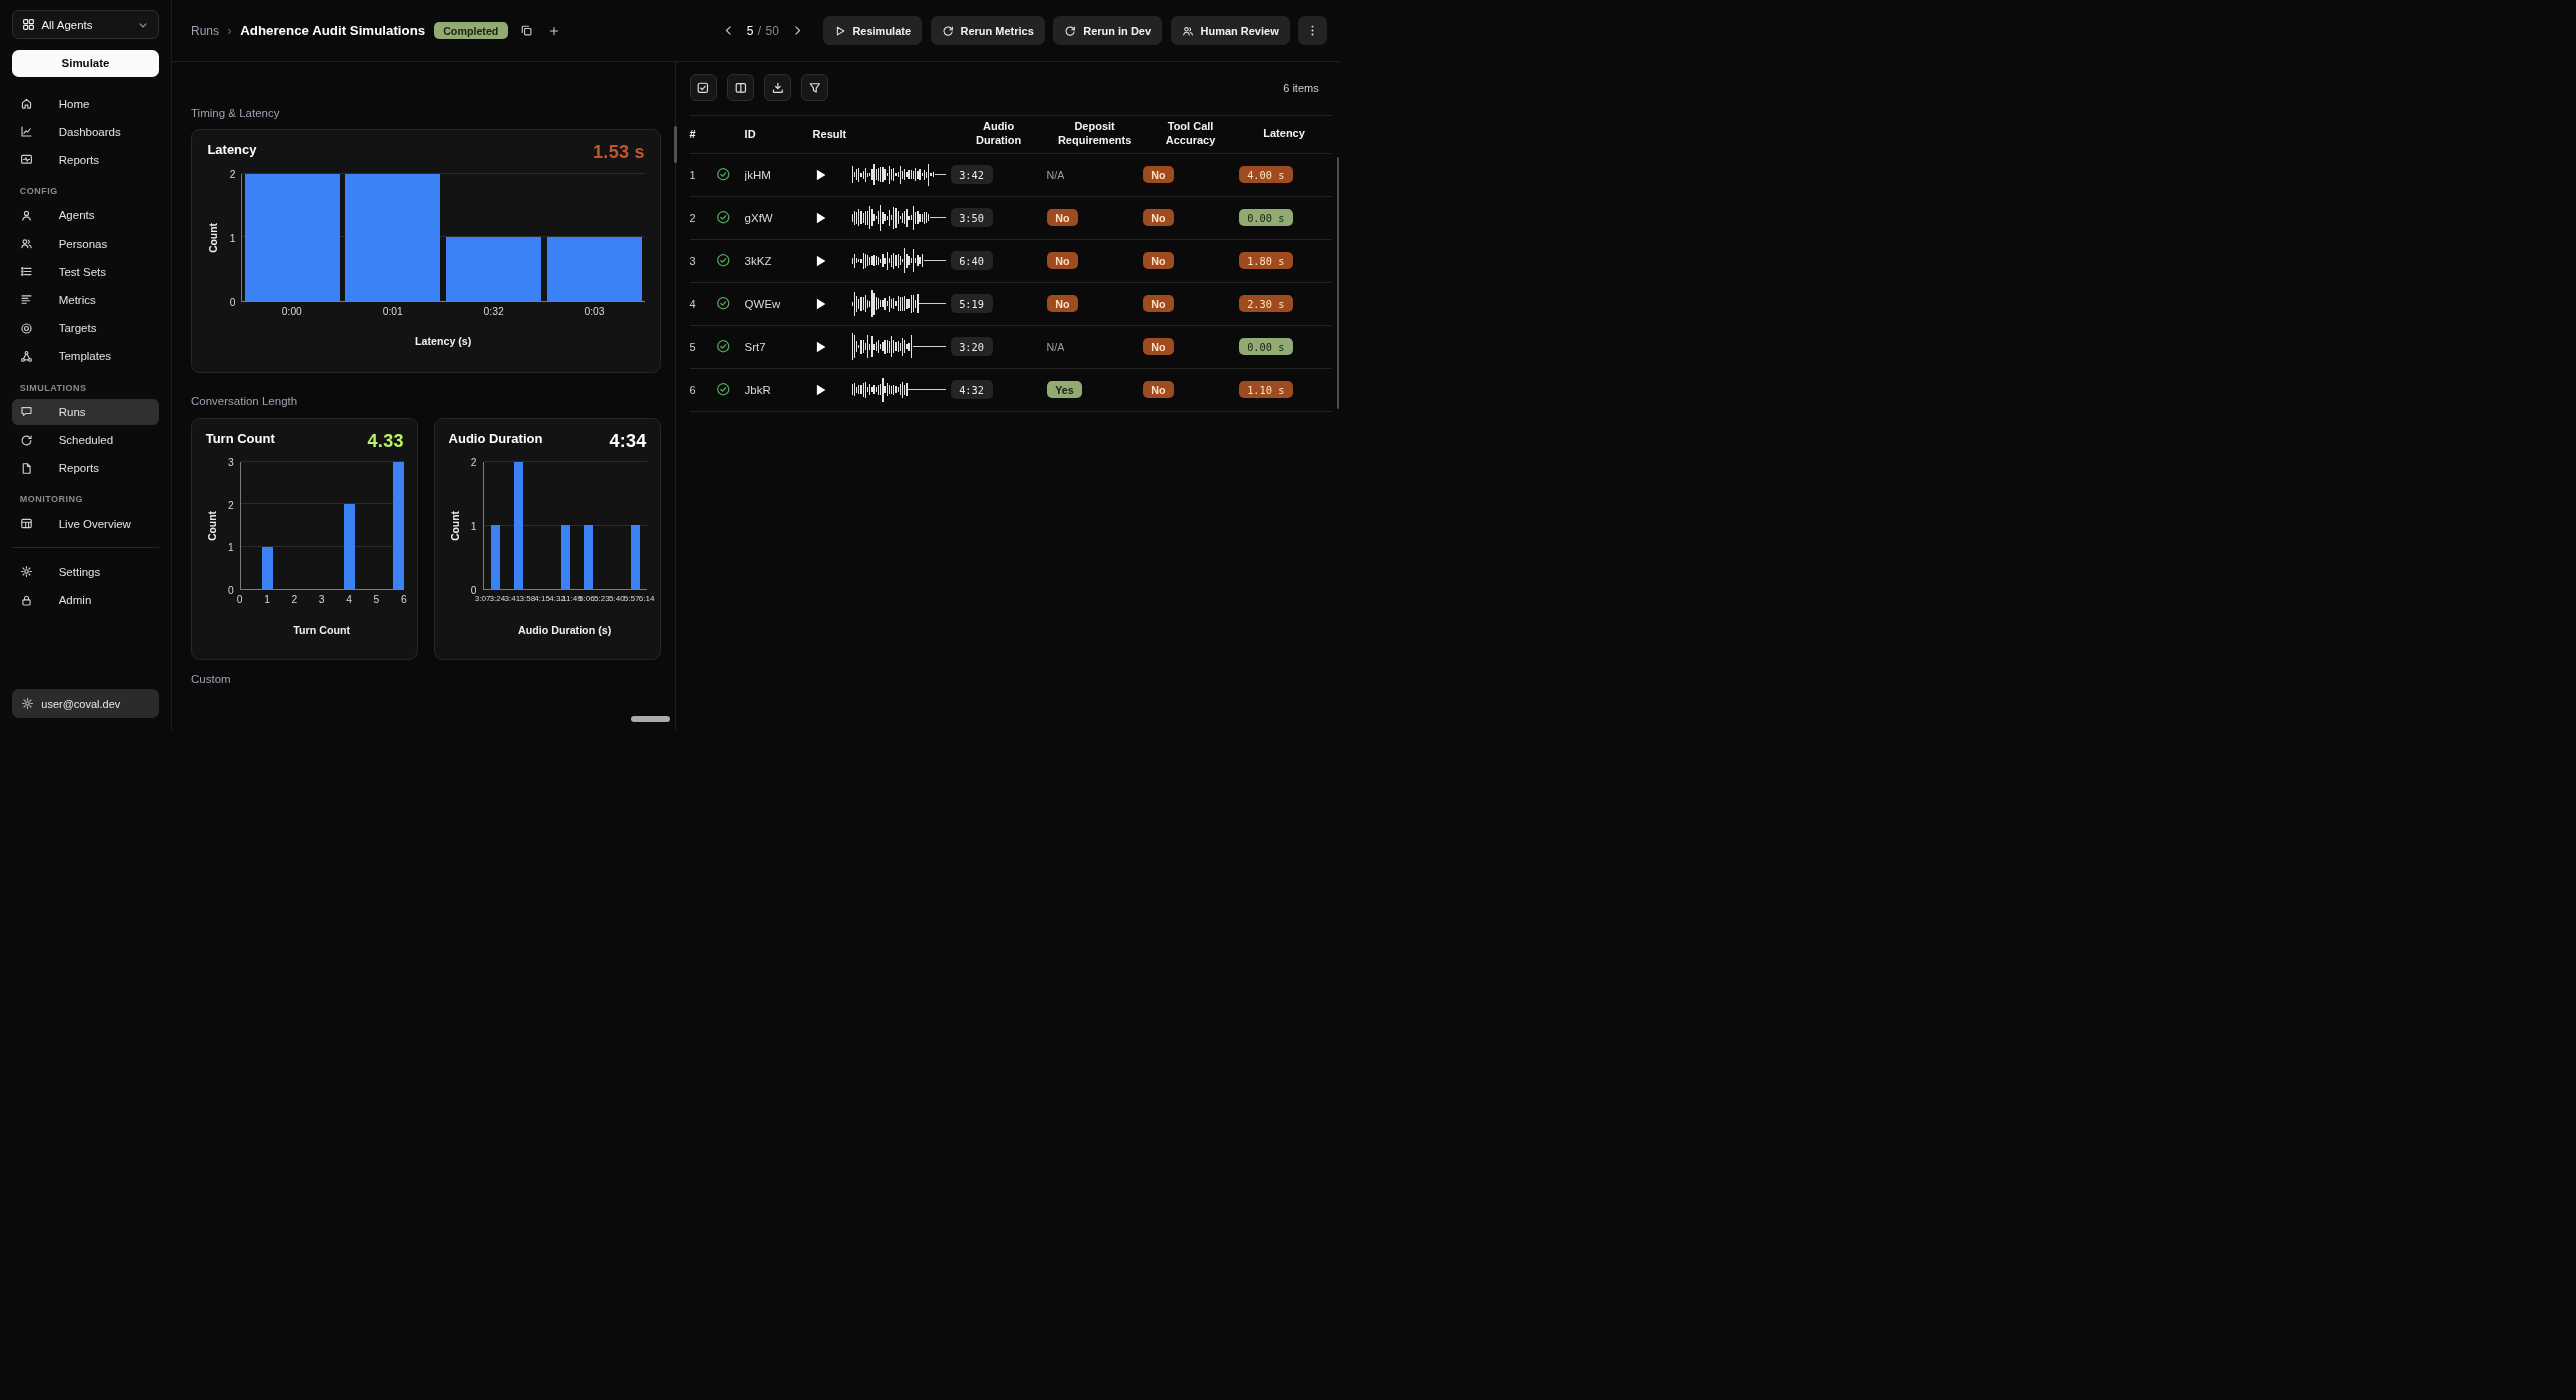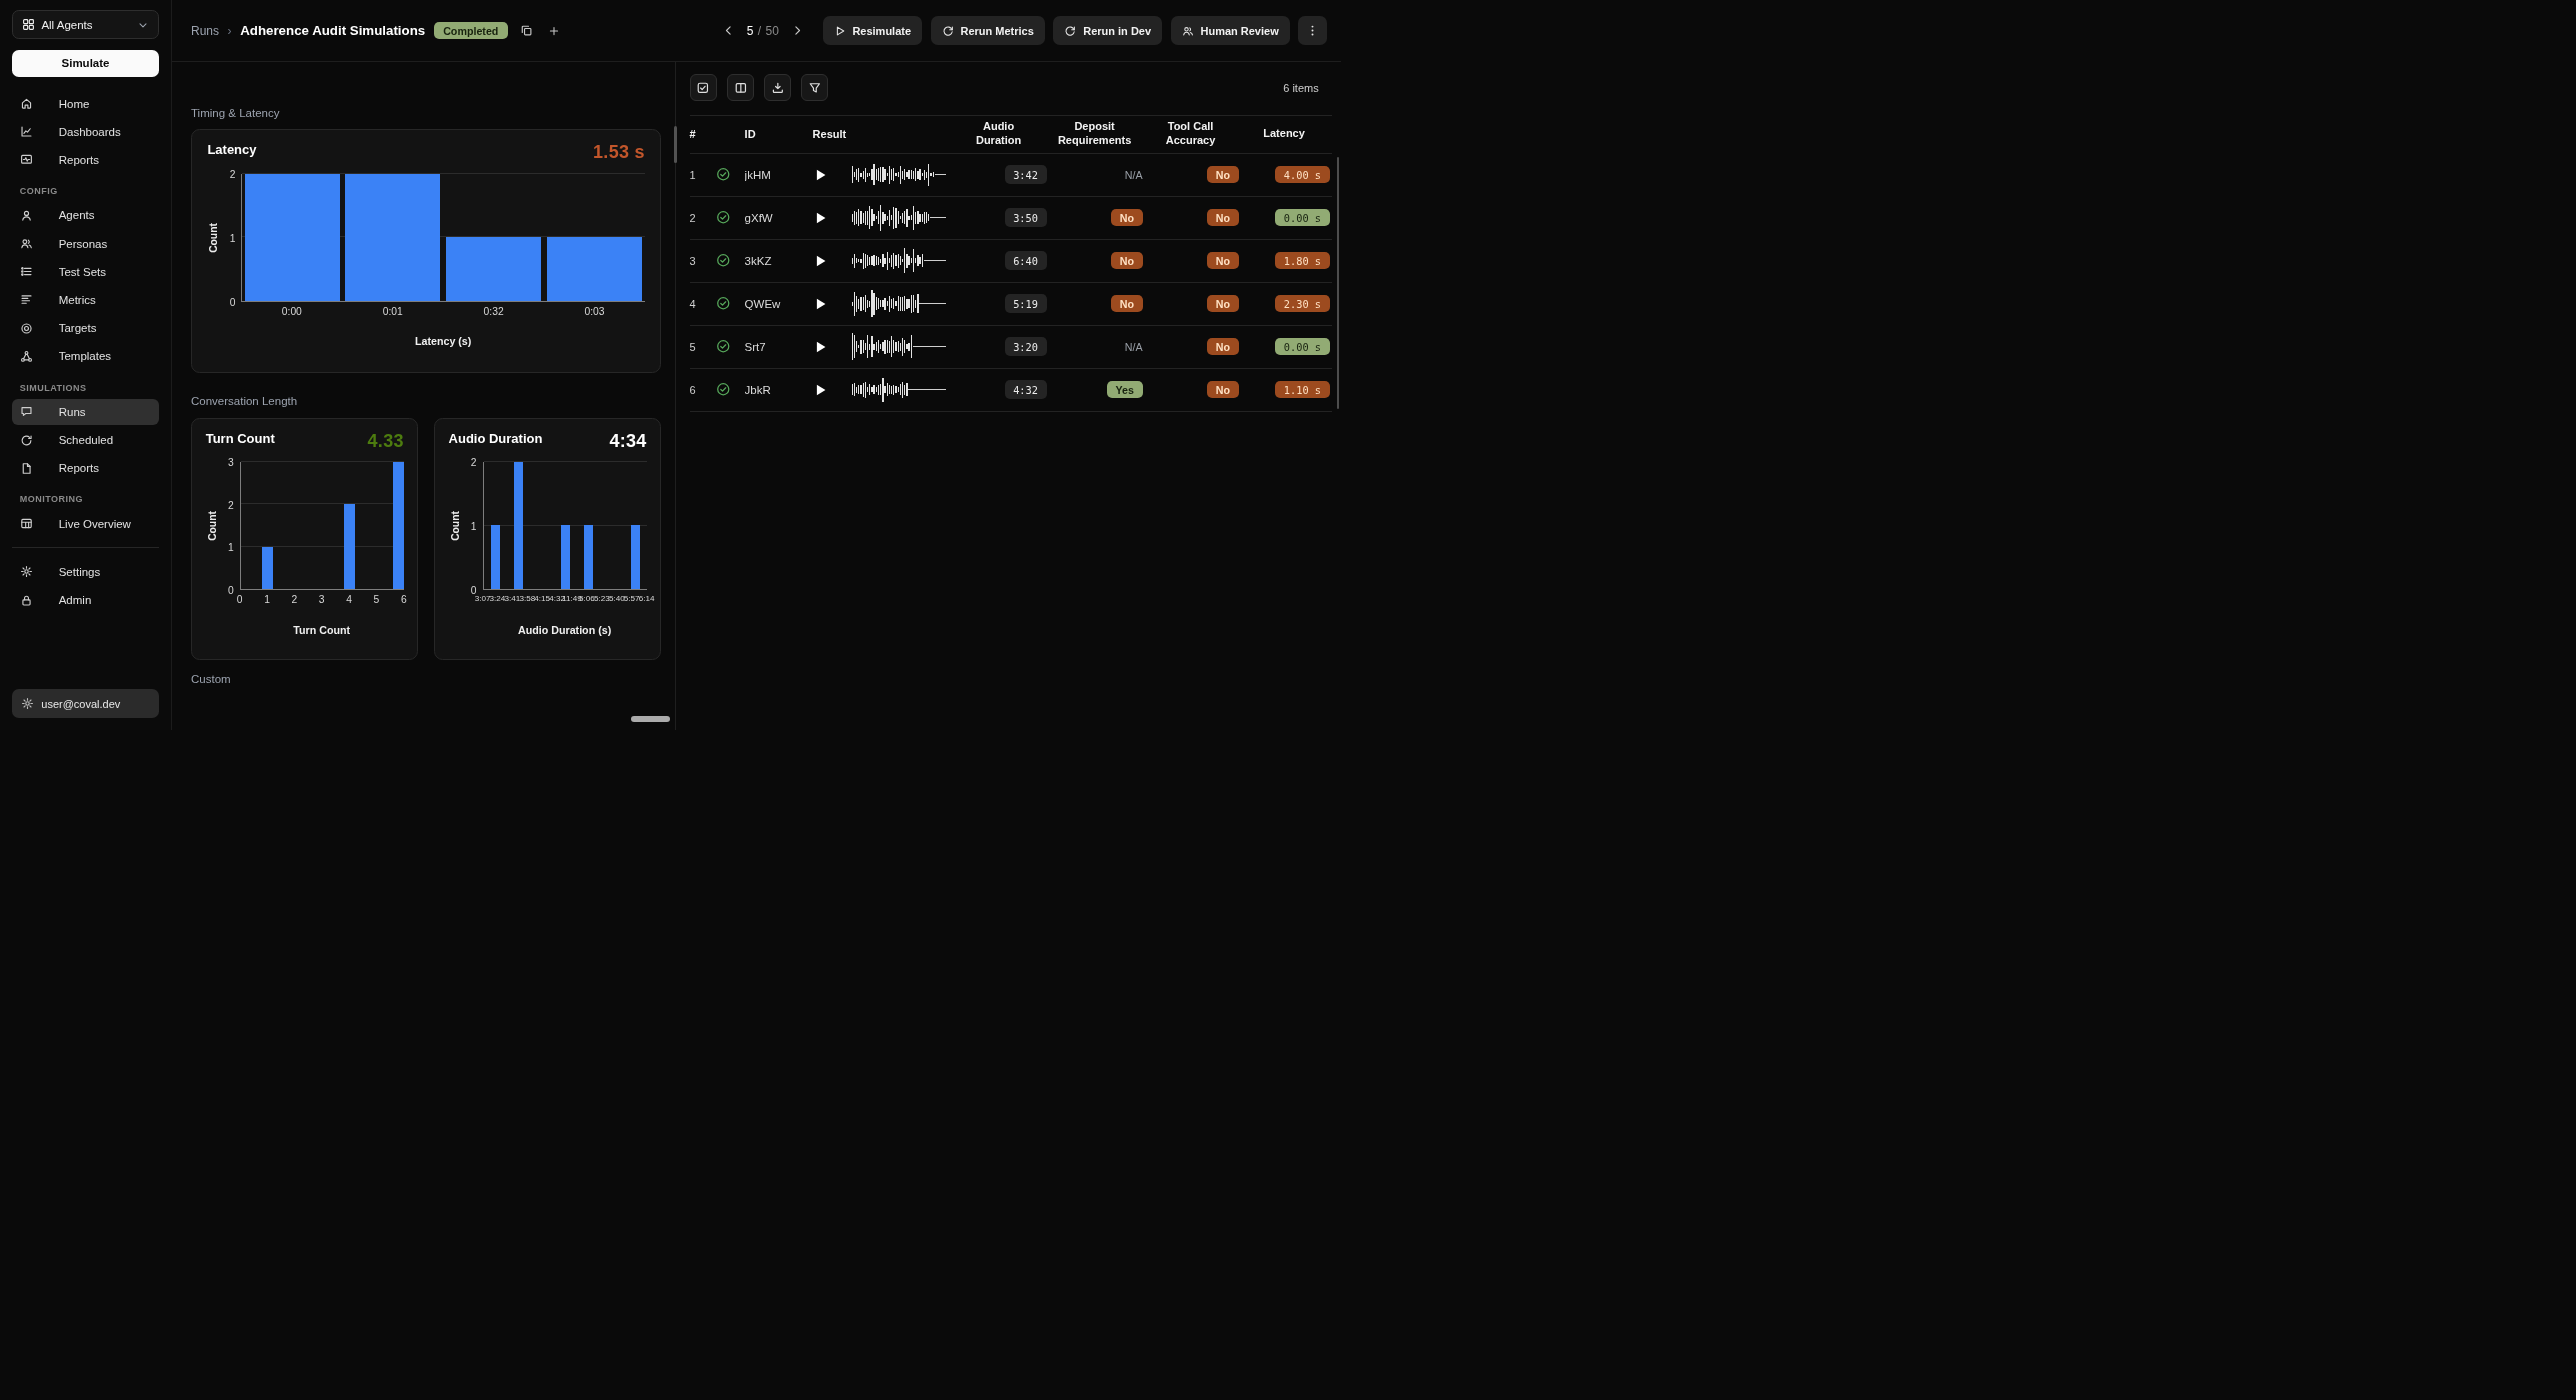--- a/index.html
+++ b/index.html
@@ -86,21 +86,21 @@
   .thead{height:39px;border-top:0.9px solid #232323;font-weight:700;font-size:11px;color:#f3f3f3}
   .th.center{text-align:center;line-height:1.25;padding:0 11px}
   .td-num{color:#cfcfcf;font-size:11px}
   .cell-check{display:flex;color:#57a85b}
   .td-id{color:#dcdcdc;font-size:11.5px;white-space:nowrap;overflow:hidden;
     -webkit-mask-image:linear-gradient(90deg,#000 65%,transparent 98%);mask-image:linear-gradient(90deg,#000 65%,transparent 98%)}
   .play-btn{background:none;border:none;cursor:pointer;display:flex;padding:3.4px}
   .waveform{display:flex;align-items:center;height:27px;gap:0.9px;width:94px;overflow:hidden;cursor:pointer}
   .waveform i{display:block;width:1.3px;min-width:1.3px;background:#e3e3e3}
   .wtail{flex:1;height:1.3px;background:#cfcfcf;display:block}
-  .cell-c{display:flex;justify-content:flex-end}
+  .cell-c{display:flex;justify-content:flex-start}
   .pill-dark{background:#242424;border-radius:5.1px;padding:3.4px 8.6px;font-family:"DejaVu Sans Mono",monospace;font-size:10.3px;color:#ececec}
   .badge{border-radius:5.1px;padding:2.6px 8.6px;font-size:10.7px;font-weight:700}
   .badge.orange{background:#9d4b1f;color:#ffe1c4}
   .badge.green{background:#92ab74;color:#182310}
   .badge.mono{font-family:"DejaVu Sans Mono",monospace;font-size:10.3px;font-weight:400}
   .plain-na{color:#9aa0a8;font-size:10.7px}
   .vscroll{position:absolute;right:1.7px;top:95px;width:2.6px;height:252px;background:#4d4d4d;border-radius:1.7px;cursor:pointer}
 </style>
 </head>
 <body>
@@ -364,21 +364,21 @@
               <div class="xlabel">Latency (s)</div>
             </div>
           </div>
         </div>
 
         <div class="sec-label conv">Conversation Length</div>
         <div class="cards-row">
           <div class="card card-small" id="chart-turn">
             <div class="card-head">
               <div class="card-title">Turn Count</div>
-              <div class="card-value" style="color: #4d7c0f; margin-left: 16px;">4.33</div>
+              <div class="card-value" style="color: #bef264; margin-left: 16px;">4.33</div>
             </div>
             <div class="chart">
               <div class="ylab">
                   <span>Count</span>
                 </div>
               <div class="yticks">
                   <div class="yt" style="top:100%">0</div>
                   <div class="yt" style="top:66.66666666666667%">1</div>
                   <div class="yt" style="top:33.33333333333334%">2</div>
                   <div class="yt" style="top:0%">3</div>

